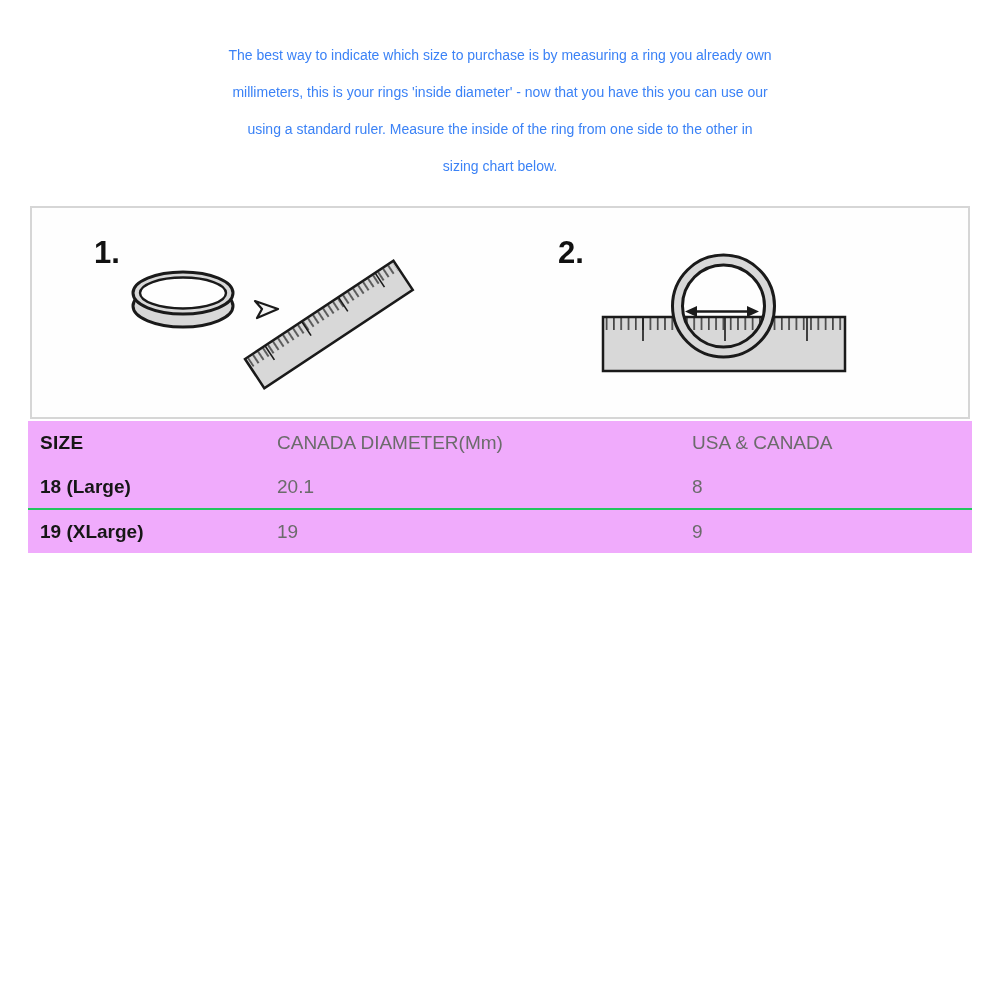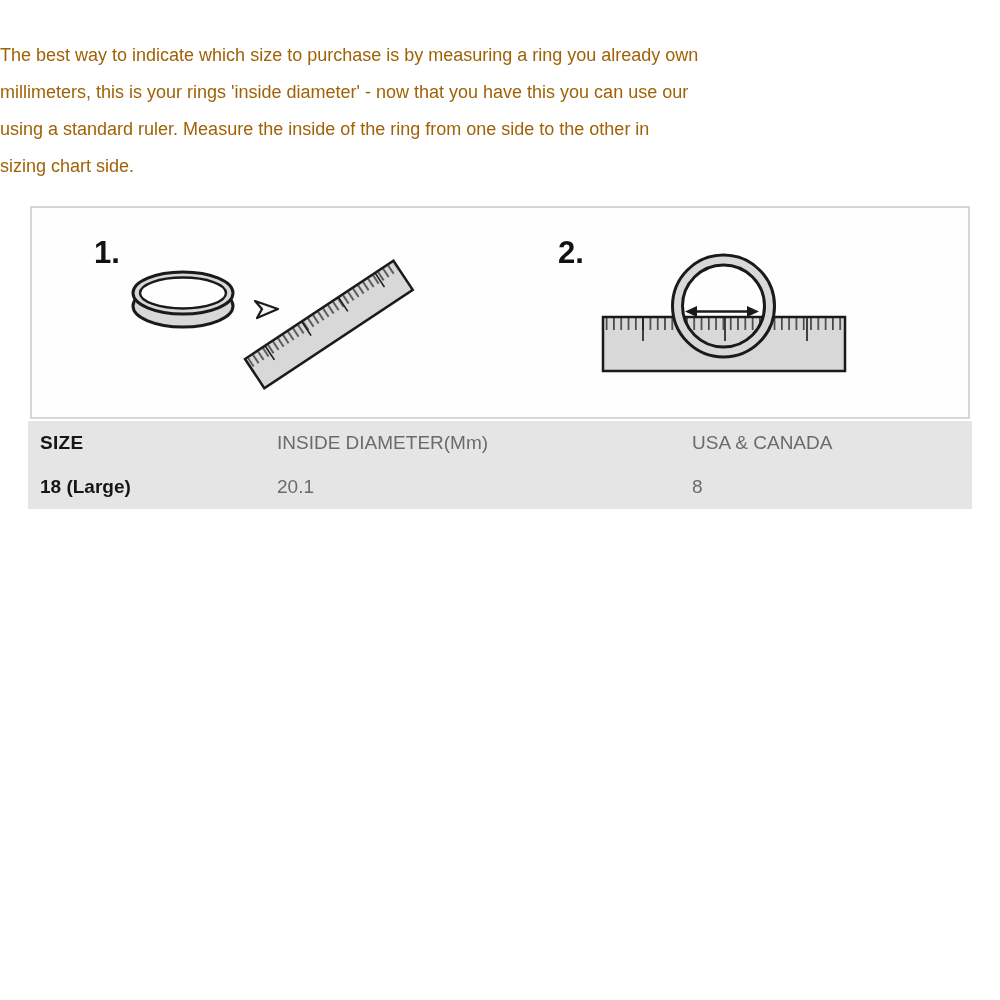--- a/index.html
+++ b/index.html
@@ -16,43 +16,43 @@
     font-size: 33px;
     line-height: 40px;
     font-weight: 700;
     color: #4d4d4d;
     text-align: center;
     letter-spacing: 0.5px;
   }
 
   .intro {
     margin-top: 37px;
-    text-align: left;
-    color: #a16207;
-    font-size: 18px;
+    text-align: center;
+    color: #3b82f6;
+    font-size: 14px;
   }
   .intro-line {
     line-height: 37px;
     white-space: nowrap;
   }
 
   .illustration-box {
     width: 940px;
     height: 213px;
     margin: 21px auto 0 auto;
     border: 2px solid #d6d6d6;
     background: #fefefe;
   }
   .illustration-box svg { display: block; }
 
   .size-table {
     width: 944px;
     margin: 2px auto 8px auto;
     border-collapse: collapse;
-    background: #e5e5e5;
+    background: #f0abfc;
     table-layout: fixed;
   }
   .size-table tr { height: 44px; }
   .size-table tr + tr { border-top: 2px solid #22c55e; }
   .size-table th, .size-table td {
     text-align: left;
     vertical-align: middle;
     font-size: 19px;
     padding: 0;
   }
@@ -68,21 +68,21 @@
 </head>
 <body>
 
 <div class="page">
 
 
   <div class="intro">
     <div class="intro-line">The best way to indicate which size to purchase is by measuring a ring you already own</div>
     <div class="intro-line">millimeters, this is your rings 'inside diameter' - now that you have this you can use our</div>
     <div class="intro-line">using a standard ruler. Measure the inside of the ring from one side to the other in</div>
-    <div class="intro-line">sizing chart side.</div>
+    <div class="intro-line">sizing chart below.</div>
   </div>
 
   <div class="illustration-box">
     <svg width="936" height="209" viewBox="0 0 936 209">
       <defs>
         <pattern id="minorTicks1" patternUnits="userSpaceOnUse" width="6" height="10">
           <line x1="3" y1="0" x2="3" y2="10" stroke="#1a1a1a" stroke-width="1.3"></line>
         </pattern>
         <pattern id="minorTicks2" patternUnits="userSpaceOnUse" x="571" width="7.3" height="12">
           <line x1="3.6" y1="0" x2="3.6" y2="12" stroke="#1a1a1a" stroke-width="1.3"></line>
@@ -132,26 +132,31 @@
 
   <table class="size-table">
     <colgroup>
       <col style="width:249px">
         <col style="width:415px">
         <col style="width:280px">
     </colgroup>
     <thead>
       <tr>
         <th class="col-size">SIZE</th>
-        <th class="gray-cell">INSIDE DIAMETER(Mm)</th>
+        <th class="gray-cell">CANADA DIAMETER(Mm)</th>
         <th class="gray-cell">USA &amp; CANADA</th>
       </tr>
     </thead>
     <tbody>
       <tr>
         <td class="col-size">18 (Large)</td>
         <td class="gray-cell">20.1</td>
         <td class="gray-cell">8</td>
       </tr>
+      <tr>
+        <td class="col-size">19 (XLarge)</td>
+        <td class="gray-cell">19</td>
+        <td class="gray-cell">9</td>
+      </tr>
     </tbody>
   </table>
 
 </div>
 
 </body></html>

